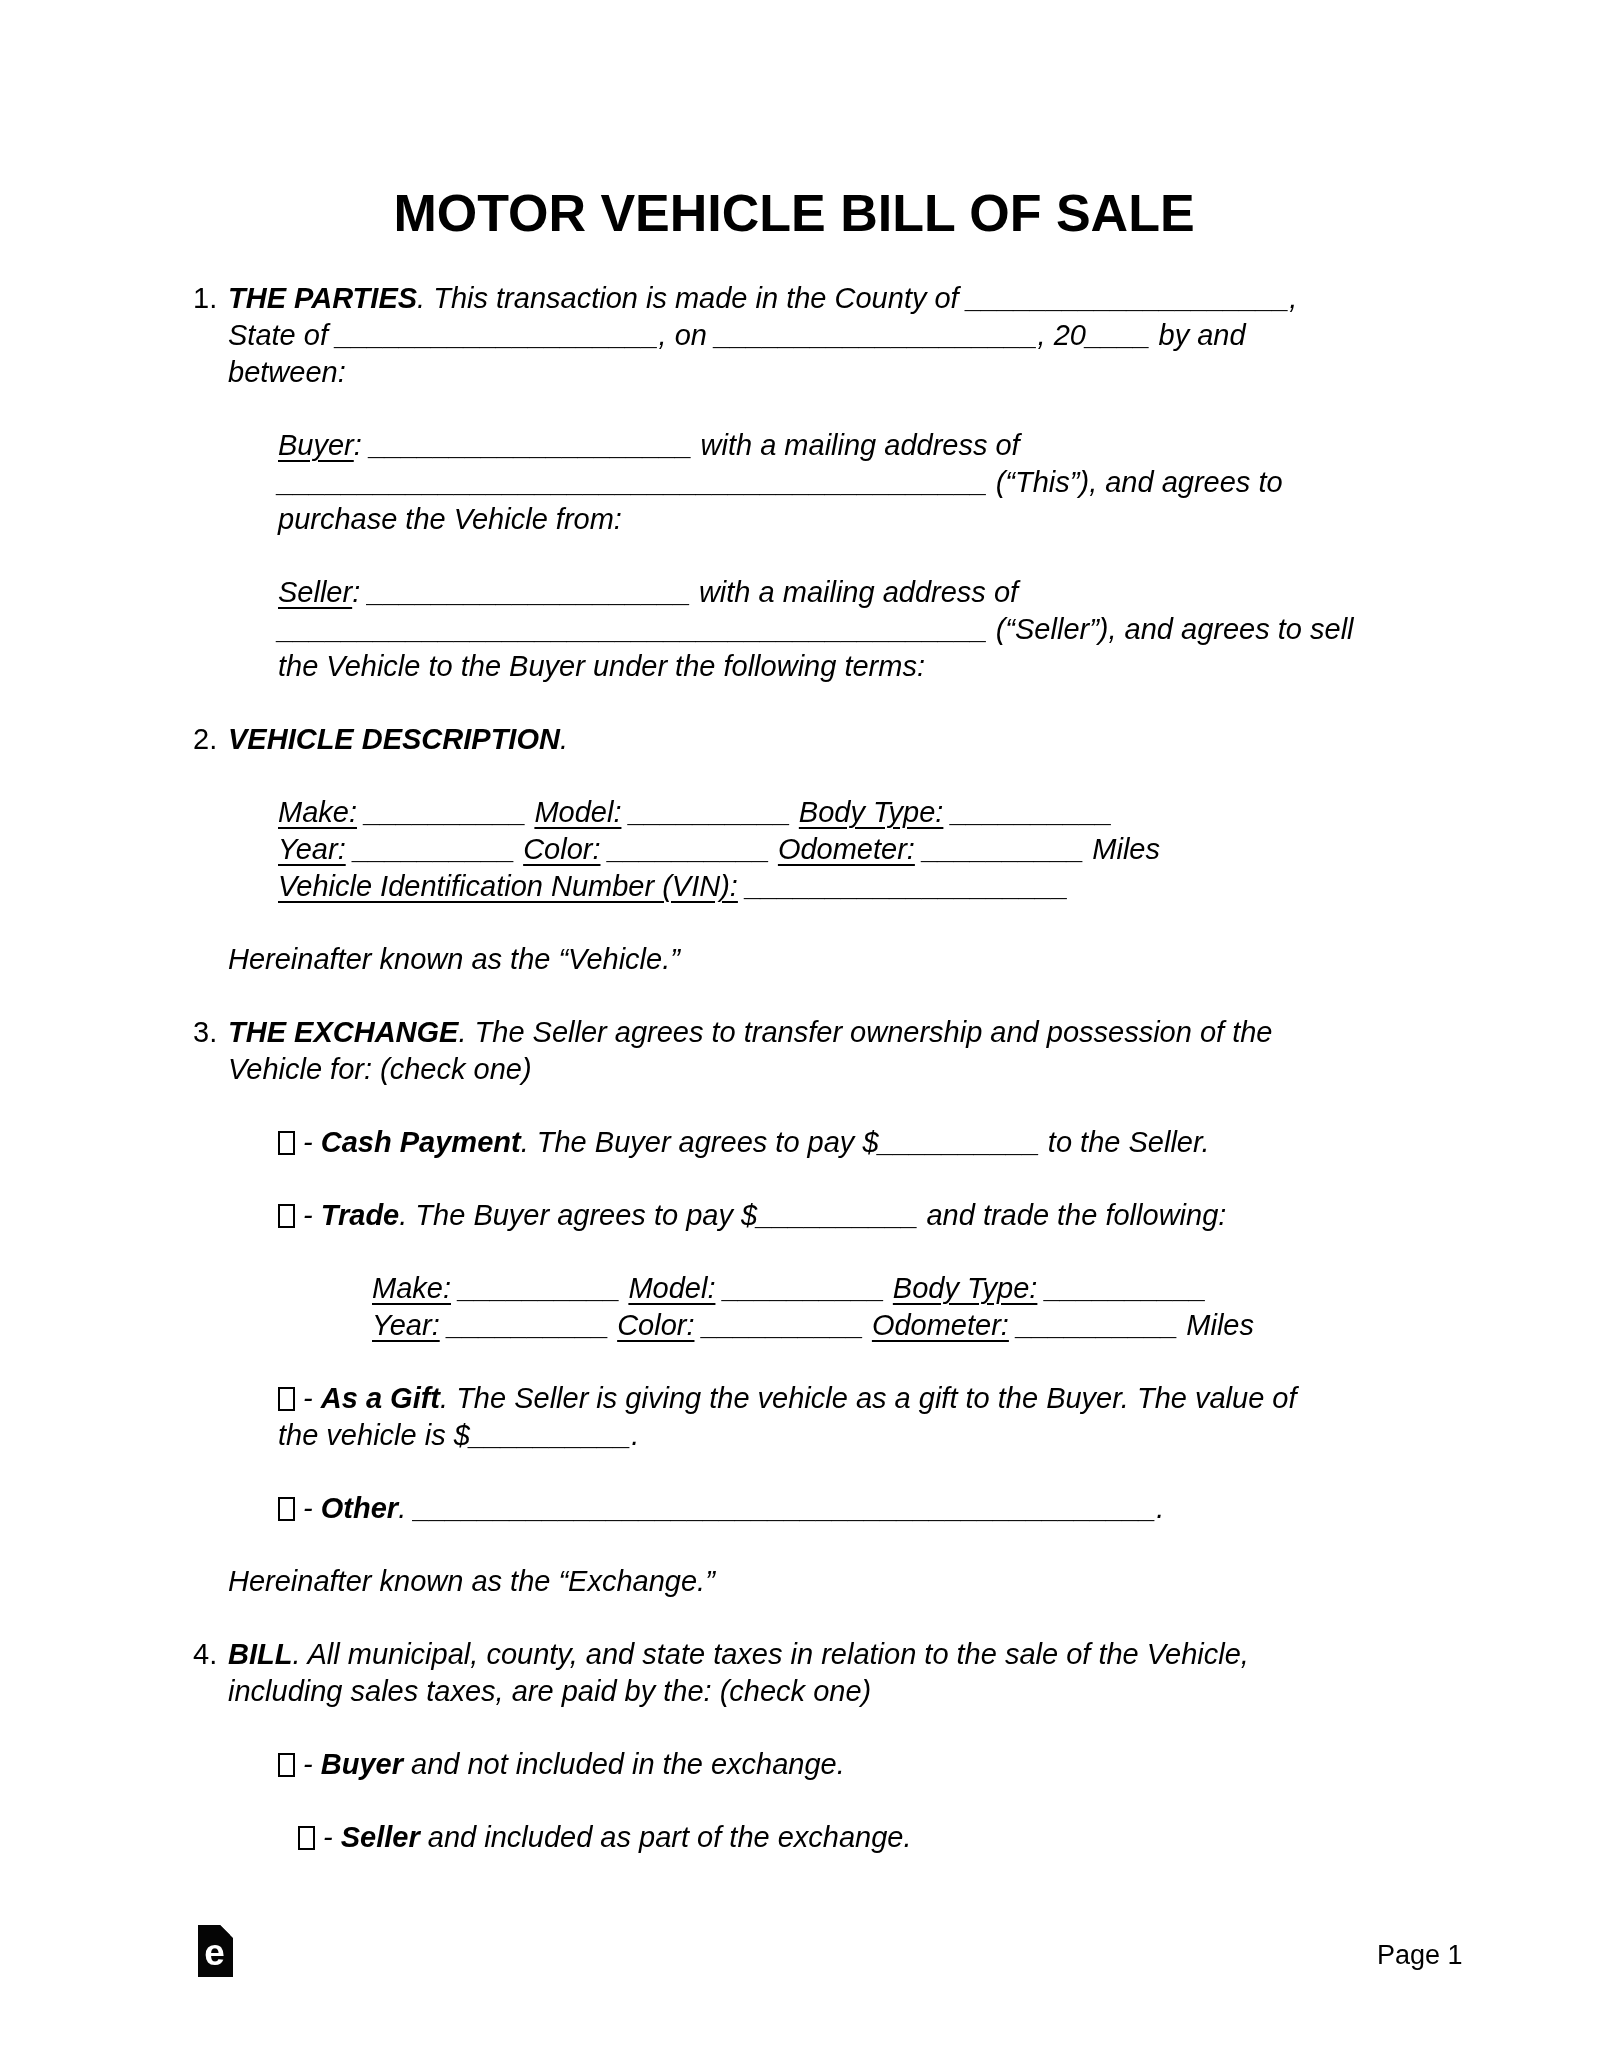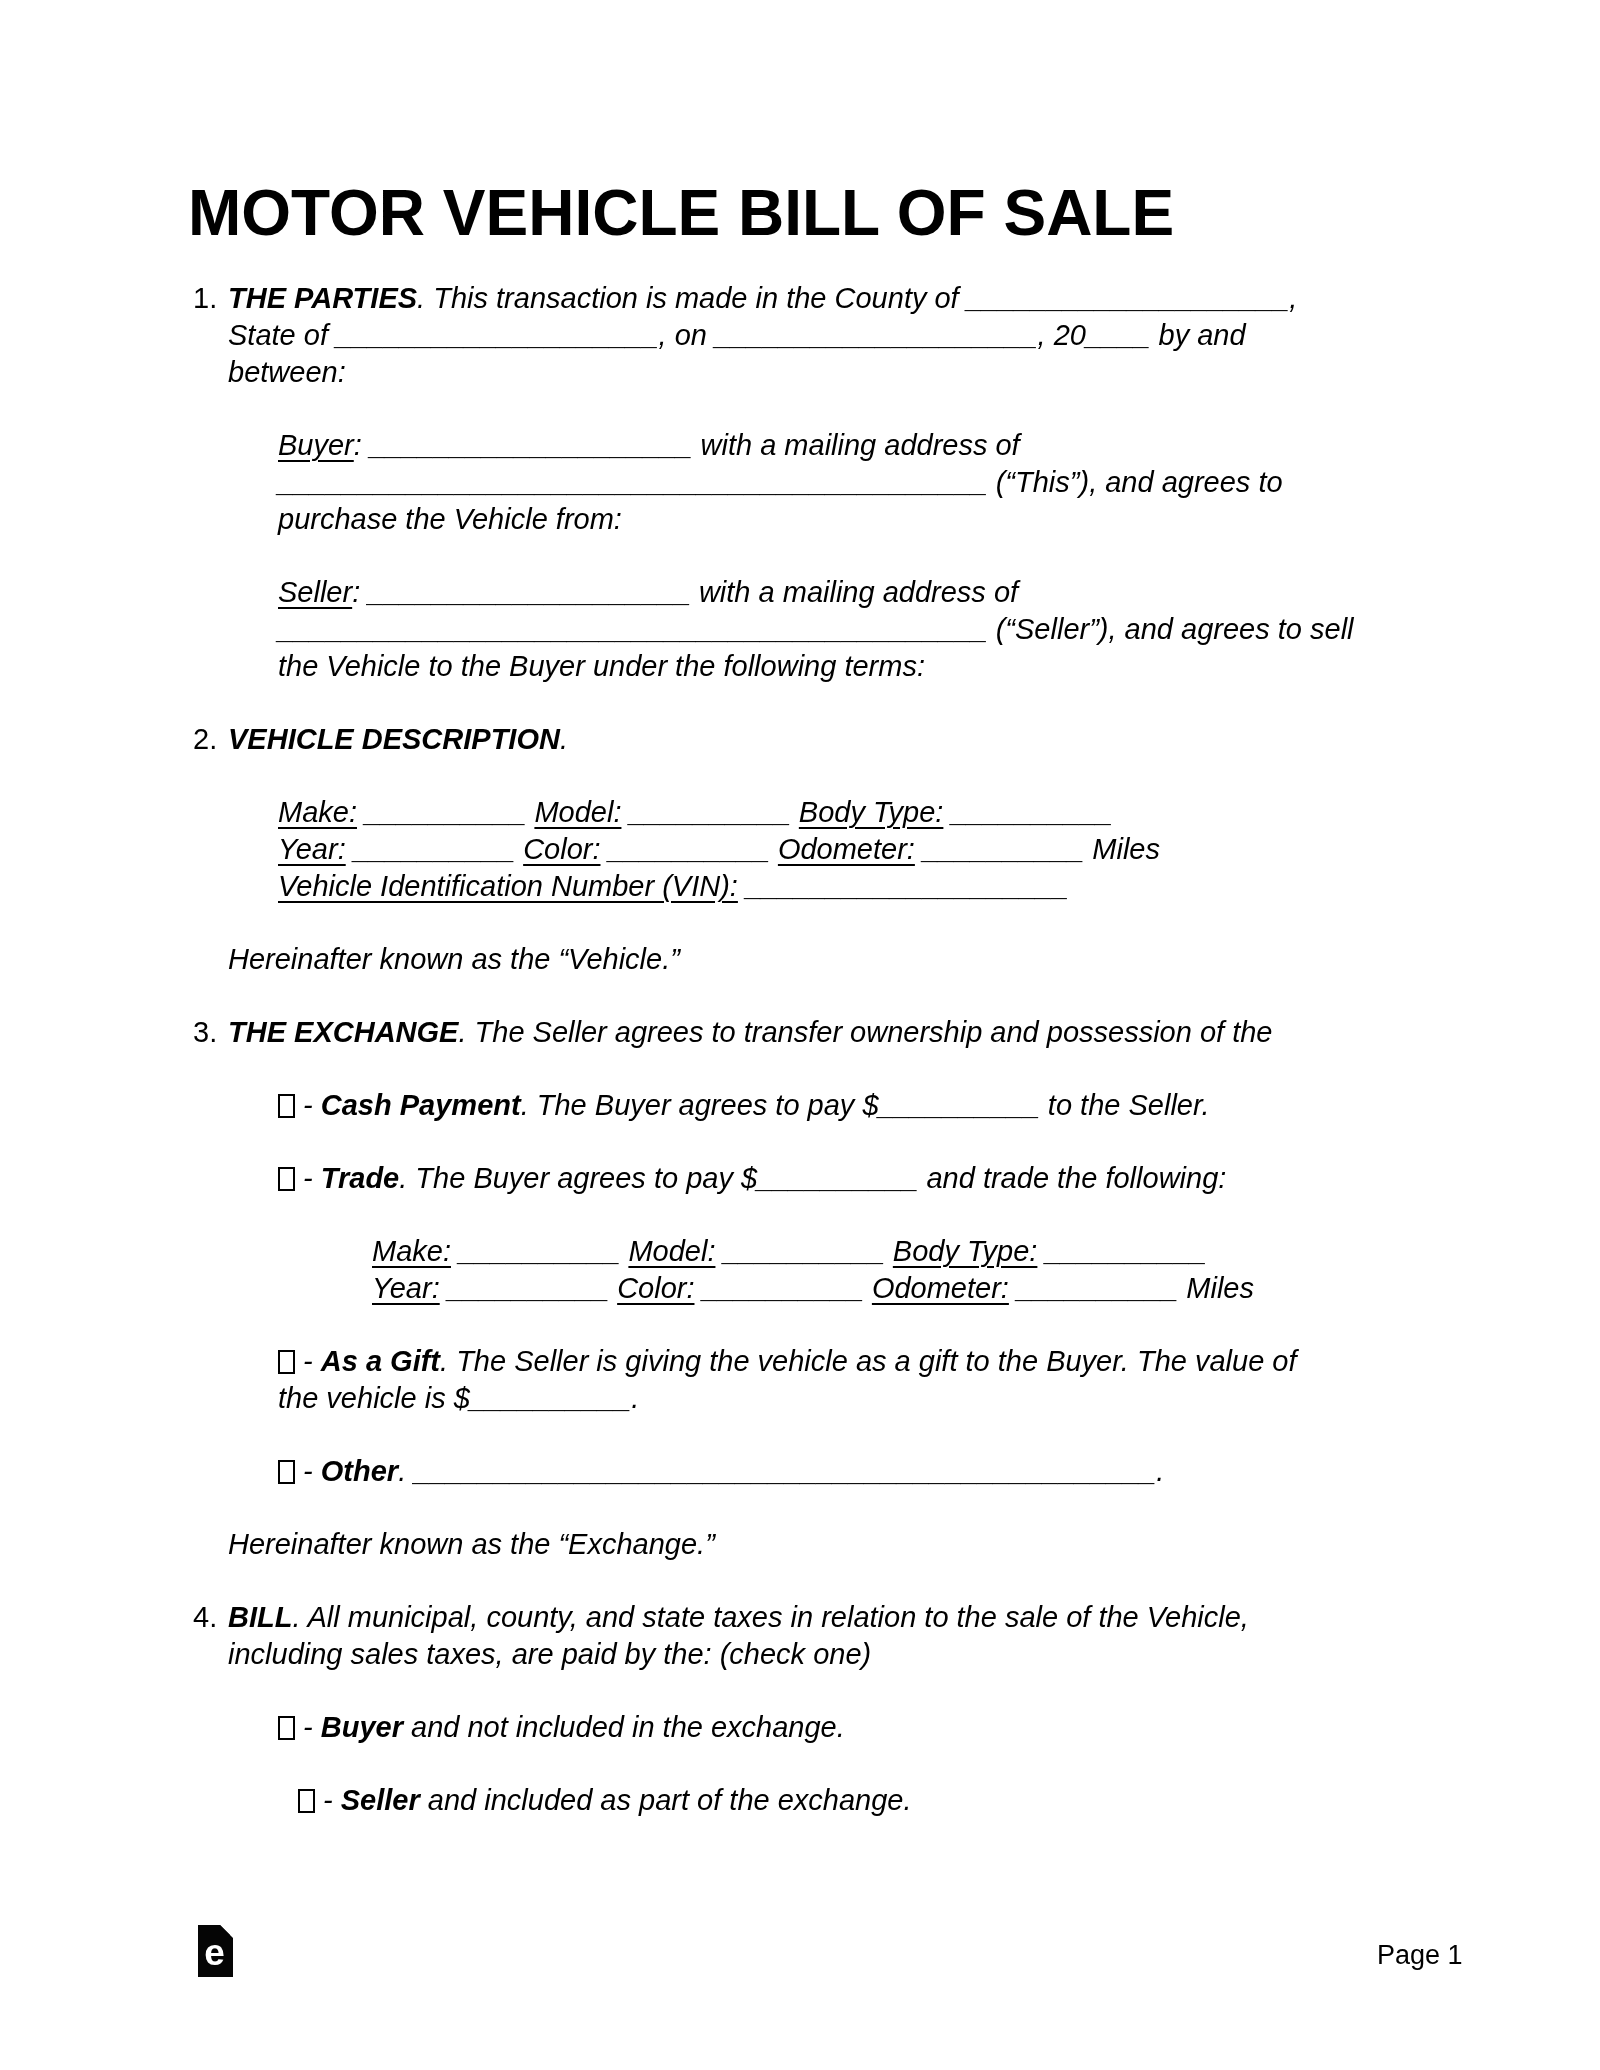--- a/index.html
+++ b/index.html
@@ -11,23 +11,24 @@
     padding: 0 200px 0 188px;
     background: #ffffff;
     color: #000000;
     font-family: "Liberation Sans", sans-serif;
     font-size: 29px;
     line-height: 37px;
     overflow: hidden;
   }
   .title {
     margin: 185px 0 39px 0;
-    font-size: 64px;
+    font-size: 52px;
     line-height: 56px;
     font-weight: 700;
+    text-align: center;
   }
   .block { margin-top: 36px; }
   .block.first { margin-top: 0; }
   .li { display: flex; }
   .num { flex: 0 0 40px; box-sizing: border-box; padding-left: 5px; }
   .body { flex: 1 1 auto; min-width: 0; }
   .ind1 { margin-left: 45px; }
   .line { white-space: pre-wrap; font-style: italic; }
   .b { font-weight: 700; }
   .u {
@@ -123,20 +124,21 @@
       </div>
 
       <div class="block line">Hereinafter known as the “Vehicle.”</div>
     </div>
   </section>
 
   <section class="li block">
     <div class="num">3.</div>
     <div class="body">
       <div class="line"><span class="b">THE EXCHANGE</span><span>. The Seller agrees to transfer ownership and possession of the</span></div>
+      <div class="line">Vehicle for: (check one)</div>
 
       <div class="block" style="margin-left:50px;">
         <div class="line"><span class="chk"></span><span> - </span><span class="b">Cash Payment</span><span>. The Buyer agrees to pay $</span><span>__________</span><span> to the Seller.</span></div>
       </div>
 
       <div class="block" style="margin-left:50px;">
         <div class="line"><span class="chk"></span><span> - </span><span class="b">Trade</span><span>. The Buyer agrees to pay $</span><span>__________</span><span> and trade the following:</span></div>
       </div>
 
       <div class="block" style="margin-left:144px;">

